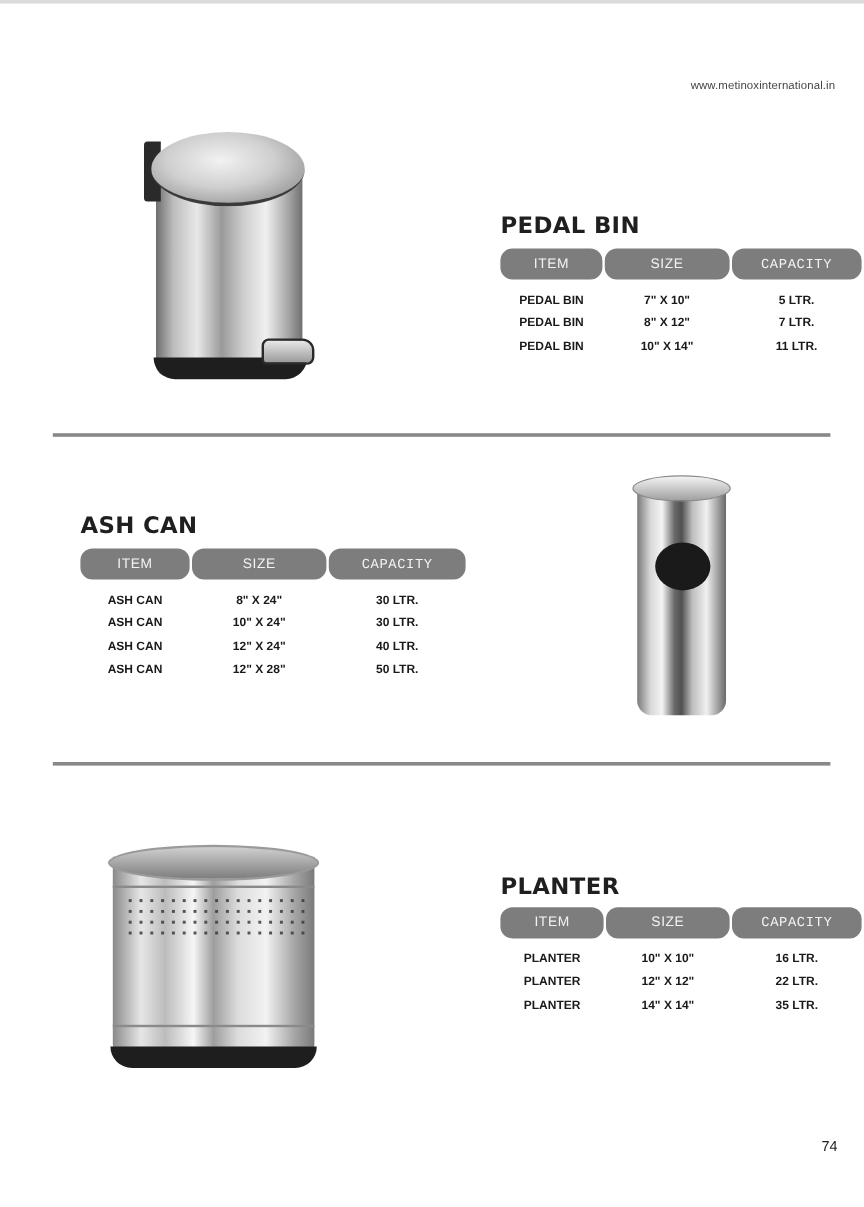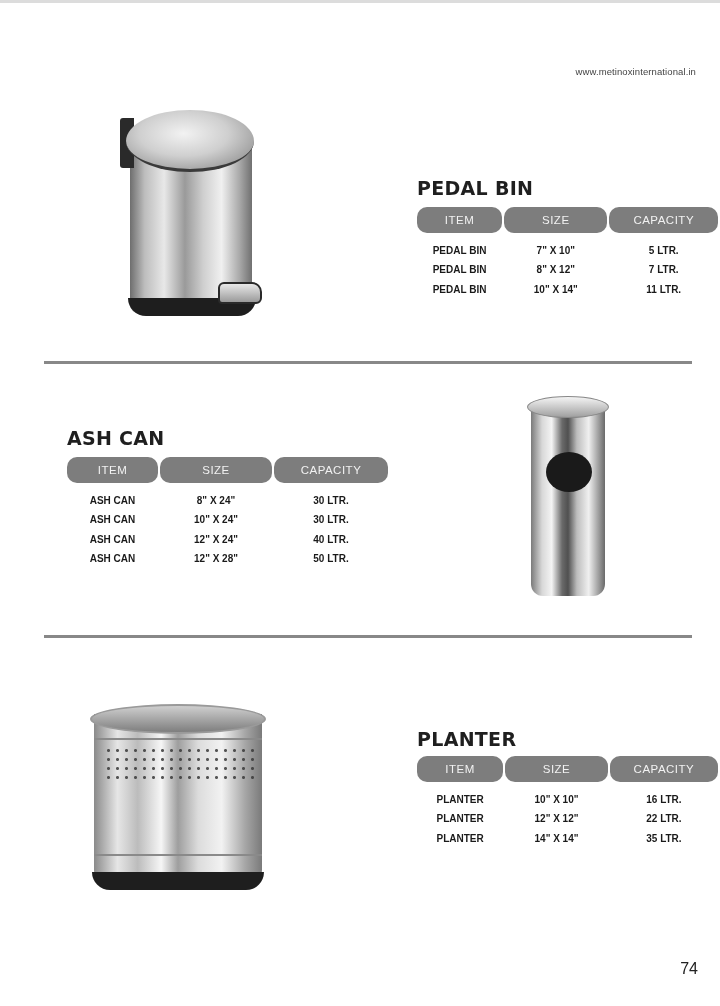--- a/index.html
+++ b/index.html
@@ -6,22 +6,22 @@
     html, body { width:720px; height:1006px; background:#ffffff; overflow:hidden; }
     body { position:relative; font-family:"Liberation Sans", sans-serif; color:#222; }
     .topline { position:absolute; left:0; top:0; width:720px; height:3px; background:#dcdcdc; }
     .url { position:absolute; right:24px; top:66px; font-size:9.5px; color:#444; letter-spacing:0.1px; }
     .divider { position:absolute; left:44px; width:648px; height:3px; background:#888888; }
     .section-title { position:absolute; font-family:"DejaVu Sans", sans-serif; font-weight:bold; font-size:19px; color:#1f1f1f; letter-spacing:0.3px; }
     table.spec { position:absolute; border-collapse:separate; border-spacing:2px 0; }
     table.spec th { background:#7d7d7d; color:#f2f2f2; font-weight:normal; font-size:11.5px; height:26px; text-align:center; letter-spacing:0.5px;border-radius:10px; }
     table.spec td { font-size:10px; color:#1a1a1a; text-align:center; height:19.5px; font-weight:bold; }
     table.spec tr.first td { padding-top:8px; height:27px; }
-    .c1 { width:91px; } .c2 { width:112px; } .c3 { width:114px; }
-    .page-num { position:absolute; right:22px; top:948px; font-size:16px; color:#222;margin-top:12px; }
+    .c1 { width:91px; } .c2 { width:112px; } .c3 { width:114px;font-family:Liberation Mono, monospace; }
+    .page-num { position:absolute; right:22px; top:948px; font-size:12px; color:#222; }
 
     
     .prod { position:absolute; }
     
     .pb-body { position:absolute; left:10px; top:32px; width:122px; height:172px; border-radius:0 0 10px 10px;
       background:linear-gradient(90deg,#6e6e6e 0%,#bdbdbd 12%,#e8e8e8 28%,#9a9a9a 45%,#cfcfcf 60%,#f0f0f0 75%,#a8a8a8 90%,#707070 100%); }
     .pb-lid { position:absolute; left:6px; top:0; width:128px; height:62px; border-radius:50%;
       background:radial-gradient(ellipse at 45% 40%,#f2f2f2 0%,#cfcfcf 45%,#9c9c9c 80%,#5a5a5a 100%); border-bottom:3px solid #3a3a3a; }
     .pb-hinge { position:absolute; left:0; top:8px; width:14px; height:50px; background:#2a2a2a; border-radius:3px 0 0 3px; }
     .pb-base { position:absolute; left:8px; top:188px; width:128px; height:18px; background:#1e1e1e; border-radius:0 0 40px 40px; }

